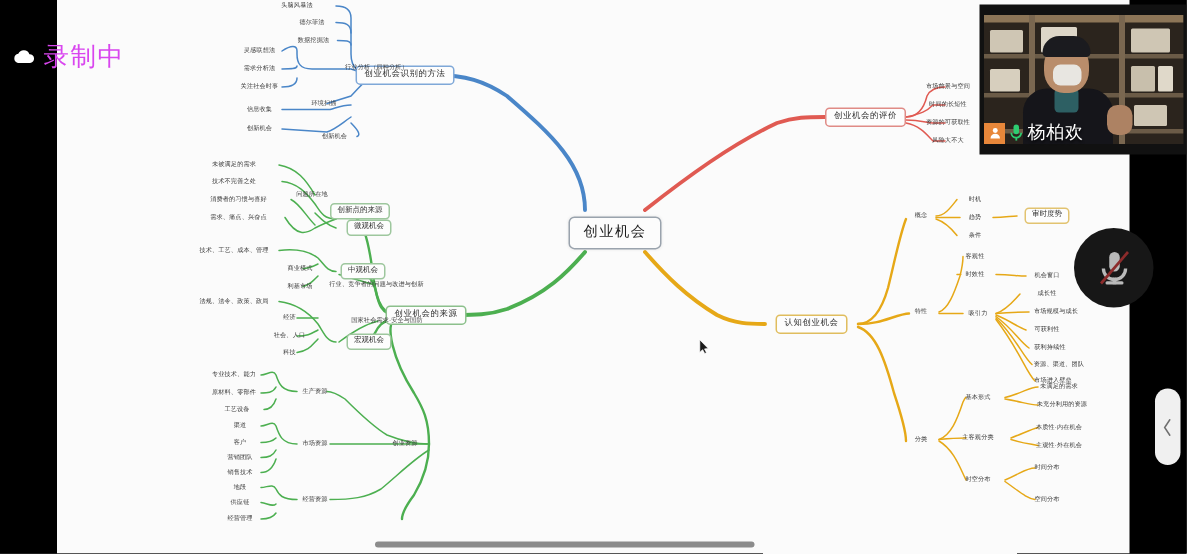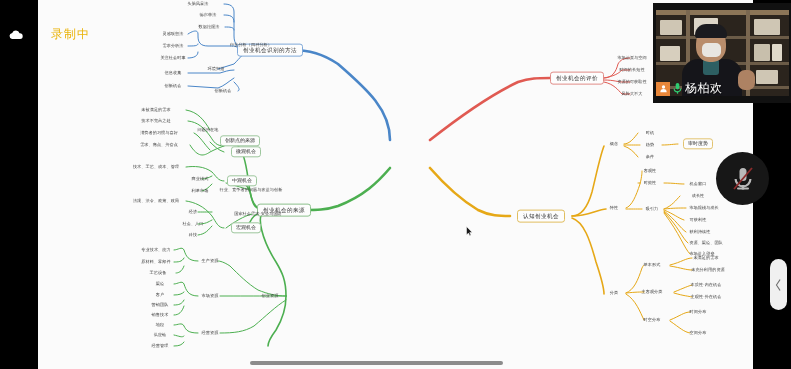--- a/index.html
+++ b/index.html
@@ -26,22 +26,22 @@
 
   
   #hscroll-track{position:absolute;left:38px;bottom:3px;width:715px;height:7px;}
   #hscroll-thumb{position:absolute;left:212px;top:2px;width:253px;height:3.5px;
                  background:#8c8c8c;border-radius:2px;}
 
   
   #rec{position:absolute;left:0;top:20px;display:flex;align-items:center;gap:5px;
        padding:6px 8px;color:#fff;}
   #rec .cloud{display:block;width:16px;height:11px;position:relative;}
-  #rec-text{font-size:12px;letter-spacing:1px;color:#eab308;
-            font-family:"Liberation Sans","DejaVu Sans",sans-serif;margin-left:22px;}
+  #rec-text{font-size:17px;letter-spacing:1px;color:#d946ef;
+            font-family:"Liberation Sans","DejaVu Sans",sans-serif;}
 
   
   #video{position:absolute;right:0;top:3px;width:138px;height:100px;background:#111;overflow:hidden;}
   #video-inner{position:absolute;left:3px;top:7px;width:133px;height:86px;overflow:hidden;background:#2b241d;}
   .shelf{position:absolute;background:#6b5b47;}
   .book{position:absolute;background:#cfc6b4;border-radius:1px;}
   #person-head{position:absolute;left:40px;top:18px;width:30px;height:34px;border-radius:46% 46% 44% 44%;
                background:#b98d6b;}
   #person-hair{position:absolute;left:39px;top:14px;width:32px;height:14px;border-radius:16px 16px 4px 4px;
                background:#1b1b1f;}
@@ -168,20 +168,21 @@
           <path d="M588 293 C 598 292, 602 292, 606 292" stroke-width="1"></path>
           <path d="M636 292 C 646 288, 650 286, 654 285" stroke-width="1"></path>
           <path d="M636 293 C 646 296, 650 296, 654 297" stroke-width="1"></path>
           <path d="M588 294 C 598 300, 602 312, 606 320" stroke-width="1"></path>
           <path d="M632 320 C 642 316, 646 312, 652 312" stroke-width="1"></path>
           <path d="M632 321 C 642 328, 646 332, 652 333" stroke-width="1"></path>
         </g>
       </g>
     </svg>
 
+    <div class="node root" style="left:372px;top:155px;">创业机会</div>
     <div class="node main blue" style="left:232px;top:50px;">创业机会识别的方法</div>
     <div class="node main red" style="left:539px;top:78px;">创业机会的评价</div>
     <div class="node main green" style="left:246px;top:210px;">创业机会的来源</div>
     <div class="node main yellow" style="left:503px;top:216px;">认知创业机会</div>
 
     <div id="leafnodes">
         <div class="node leaf" style="left: 160px; top: 4px;">头脑风暴法</div>
         <div class="node leaf" style="left: 170px; top: 15px;">德尔菲法</div>
         <div class="node leaf" style="left: 171px; top: 27px;">数据挖掘法</div>
         <div class="node leaf" style="left: 213px; top: 45px;">行业分析（四种分析）</div>

